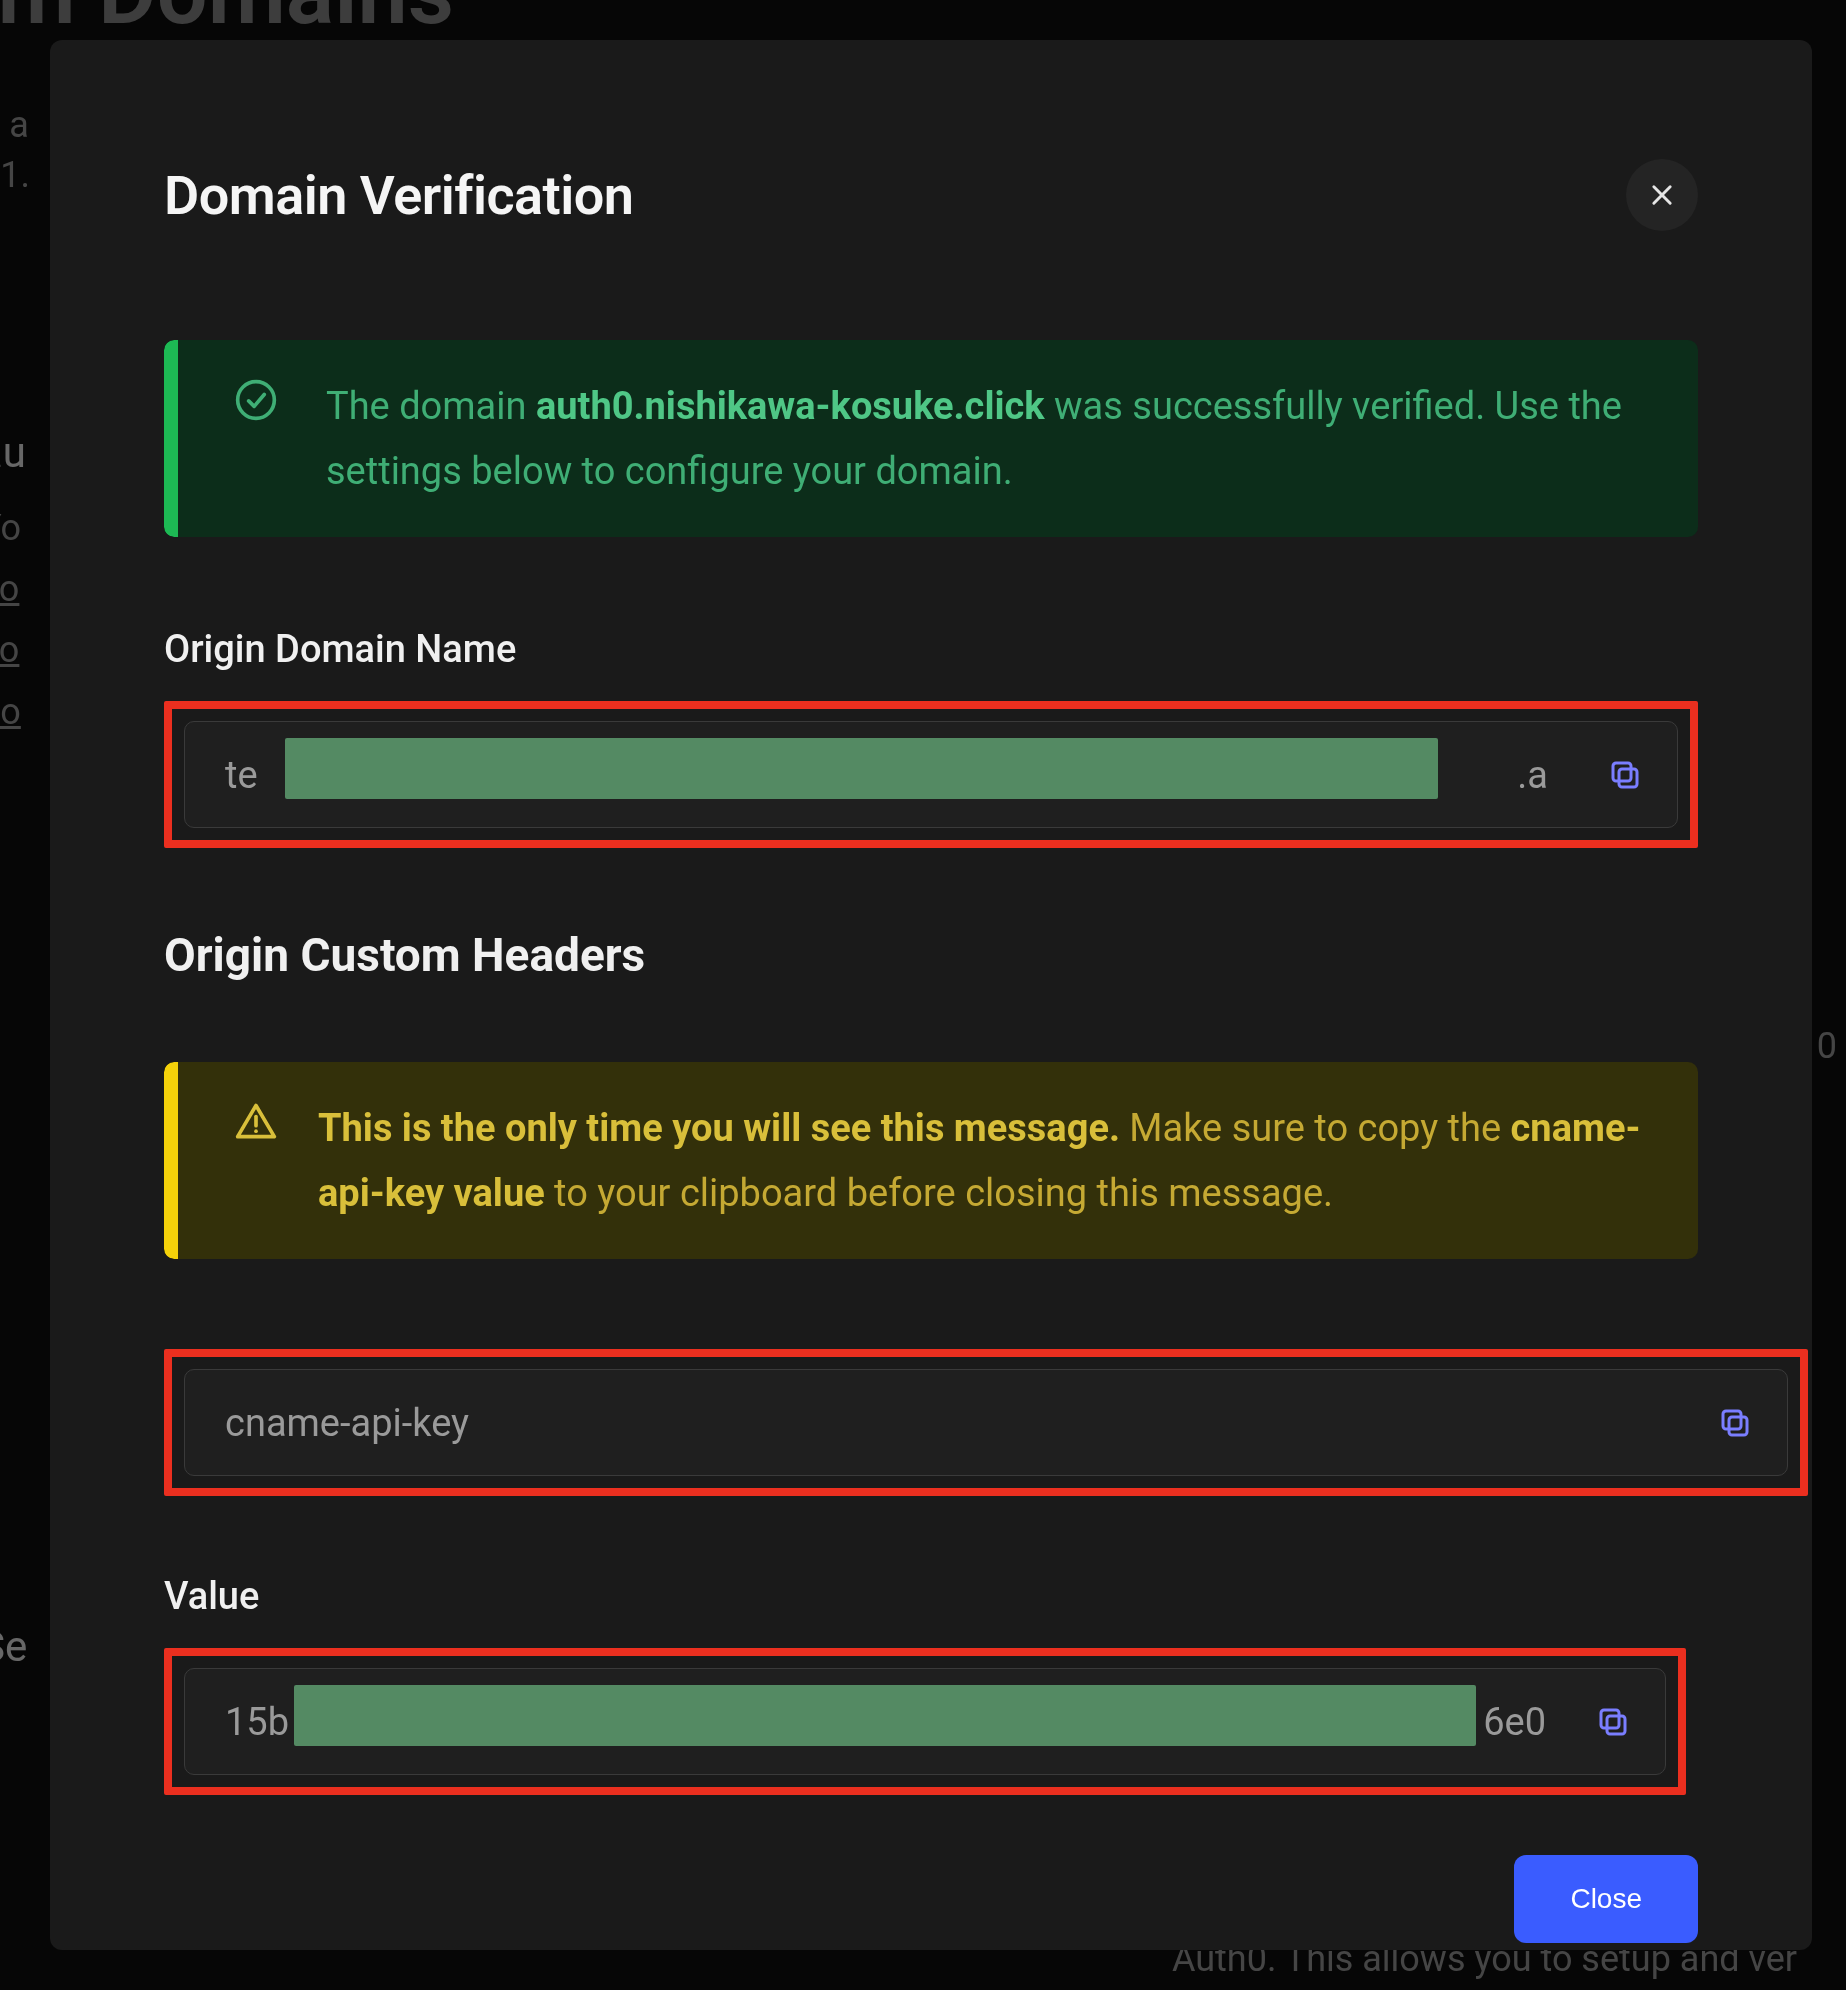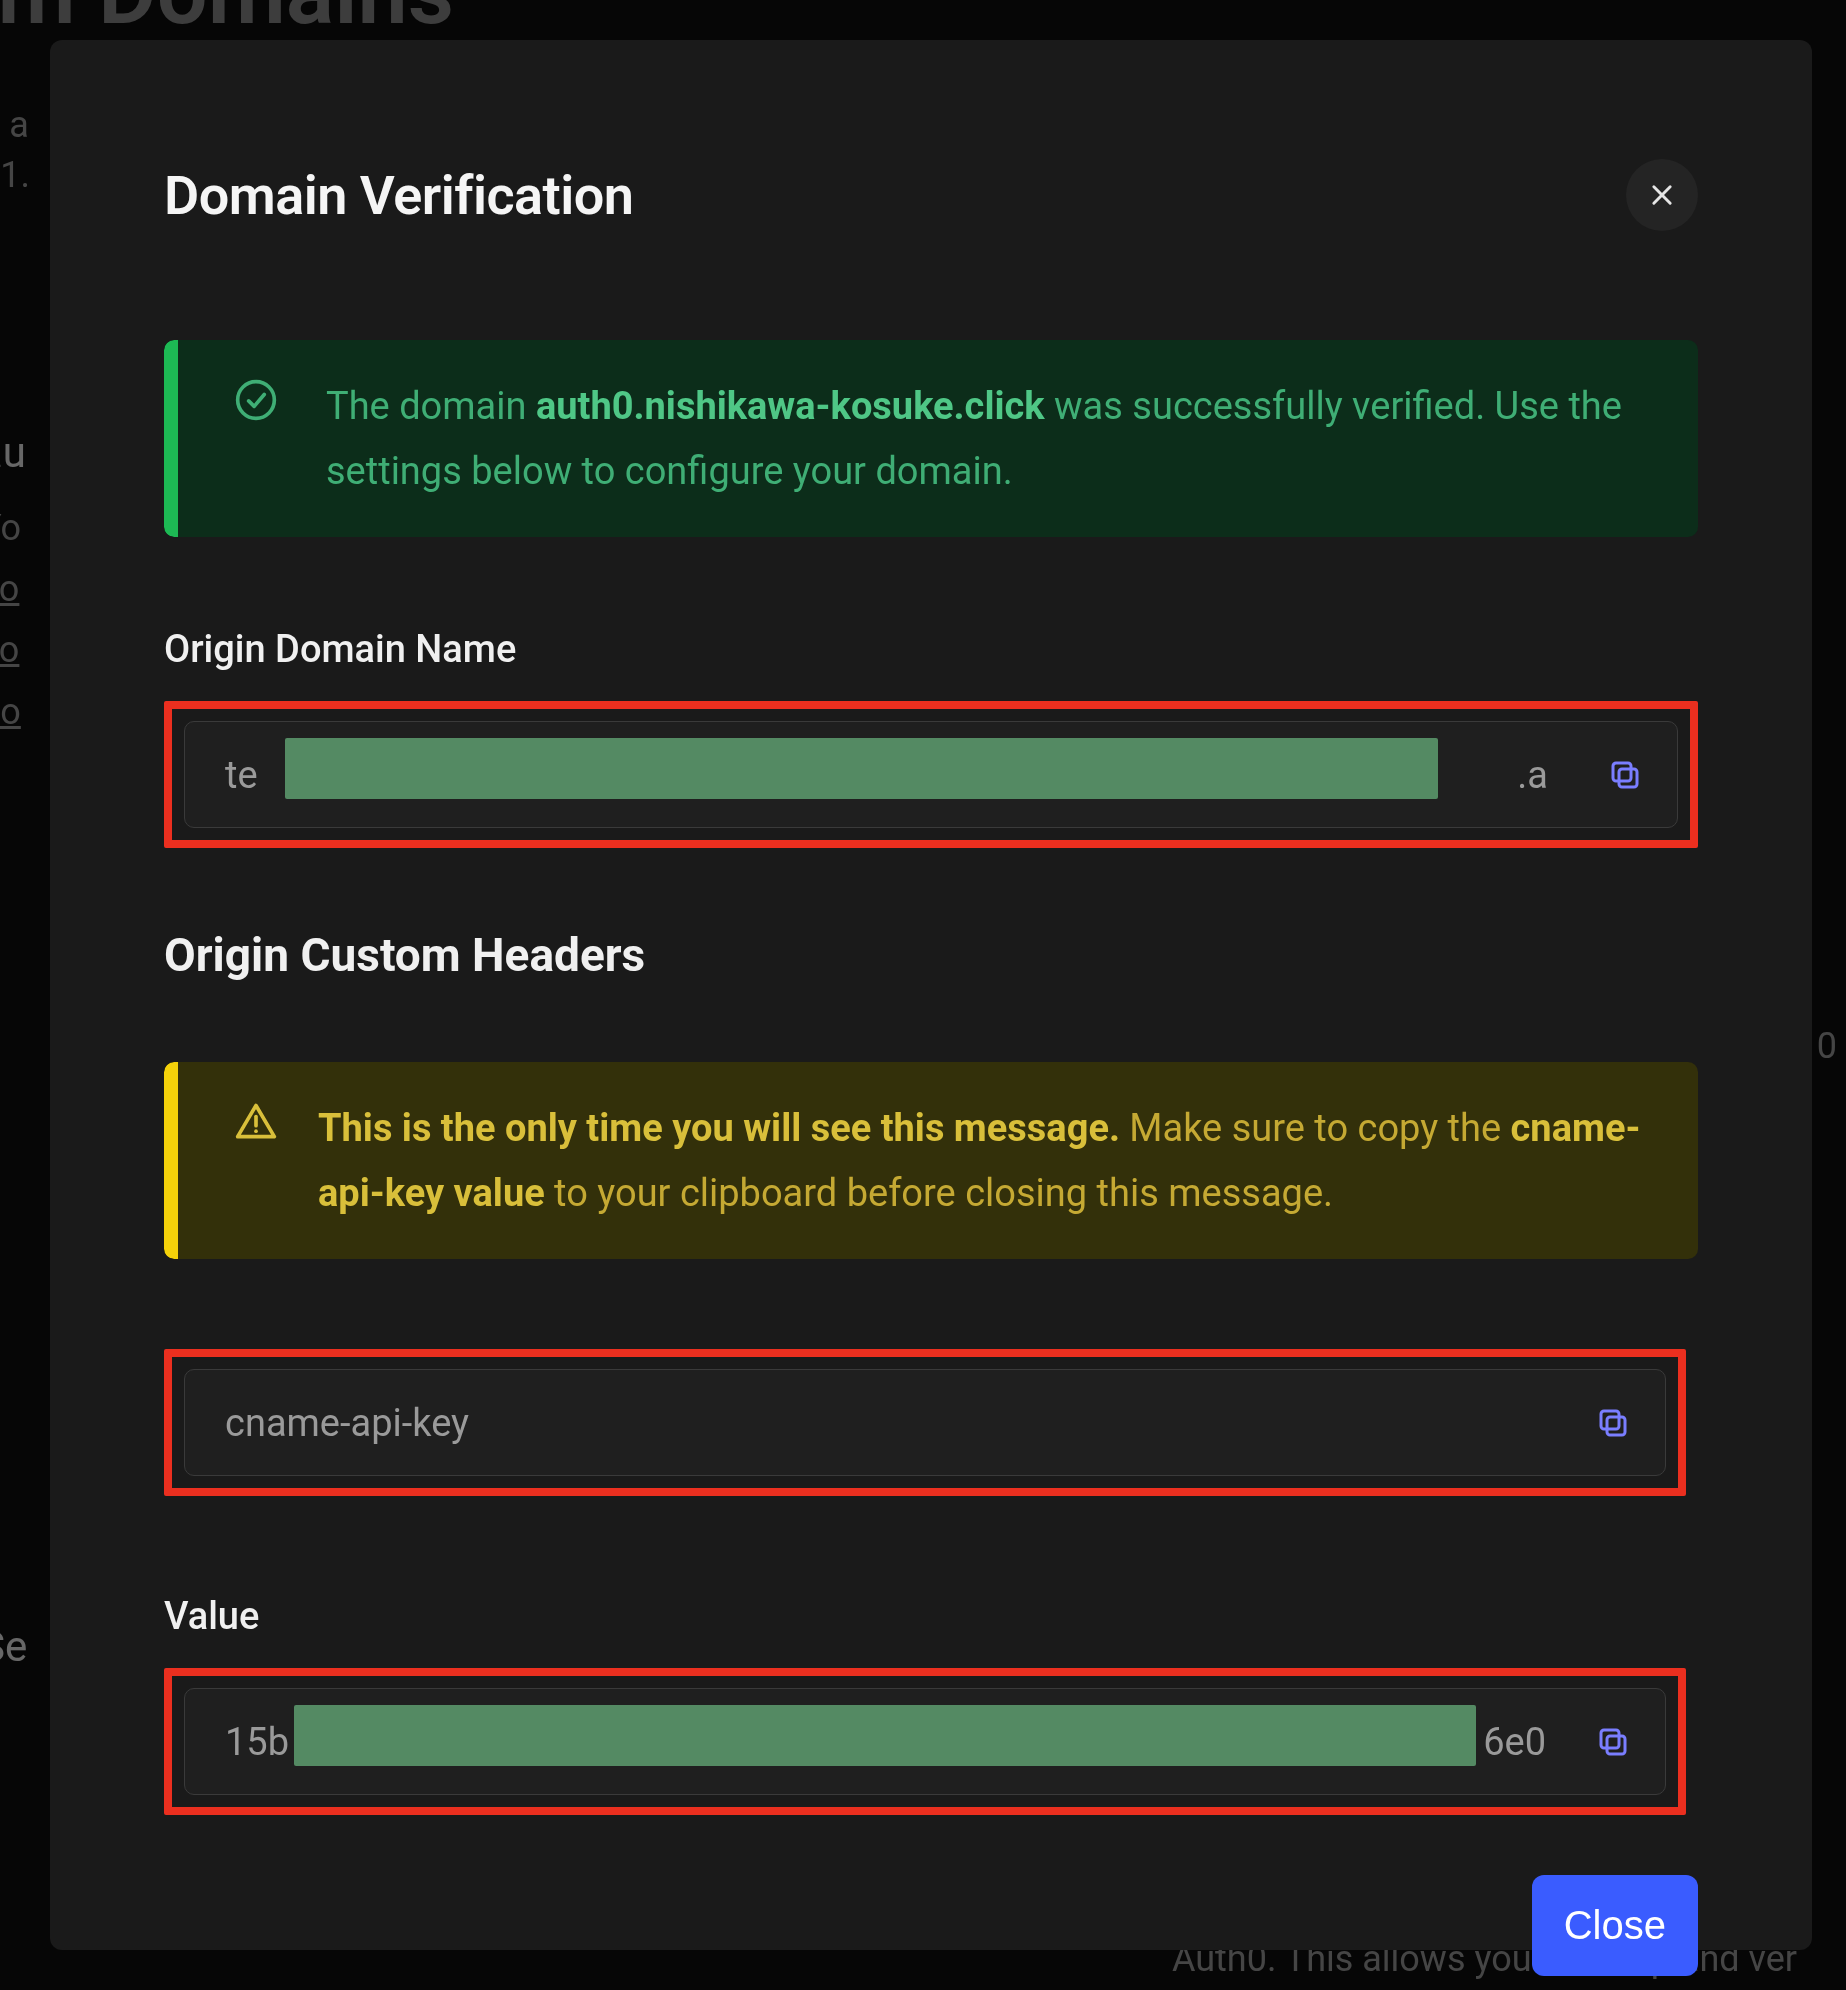--- a/index.html
+++ b/index.html
@@ -231,25 +231,25 @@
 
   
   .modal-footer {
     display: flex;
     justify-content: flex-end;
     margin-top: 60px;
   }
   .btn-primary {
     background: #3a5cff;
     color: #fff;
-    font-size: 40px;
+    font-size: 28px;
     font-weight: 500;
     border: none;
     border-radius: 12px;
-    padding: 28px 32px;
+    padding: 28px 56px;
     cursor: pointer;
   }
 
   svg { display: block; }
 </style>
 </head>
 <body>
 
 <div class="bg-page">
   <div class="bg-title">ustom Domains</div>
@@ -319,21 +319,21 @@
         <polygon points="12 3 22 20 2 20 12 3"></polygon>
         <line x1="12" y1="9" x2="12" y2="14" stroke-linecap="round"></line>
         <circle cx="12" cy="17" r="1" fill="#d9bf3a" stroke="none"></circle>
       </svg>
     </div>
     <div class="banner-text">
       <strong>This is the only time you will see this message.</strong><span> Make sure to copy the </span><strong>cname-api-key value</strong><span> to your clipboard before closing this message.</span>
     </div>
   </div>
 
-  <div class="field-box-wrap highlighted" style="margin-bottom:98px; width:1522px;">
+  <div class="field-box-wrap highlighted" style="margin-bottom:78px; width:1644px;">
     <div class="field-box">
       <span>cname-api-key</span>
       <div class="copy-btn">
         <svg width="36" height="36" viewBox="0 0 24 24" fill="none" stroke="#7a7eff" stroke-width="2">
           <rect x="8" y="8" width="12" height="12" rx="2"></rect>
           <rect x="4" y="4" width="12" height="12" rx="2"></rect>
         </svg>
       </div>
     </div>
   </div>

